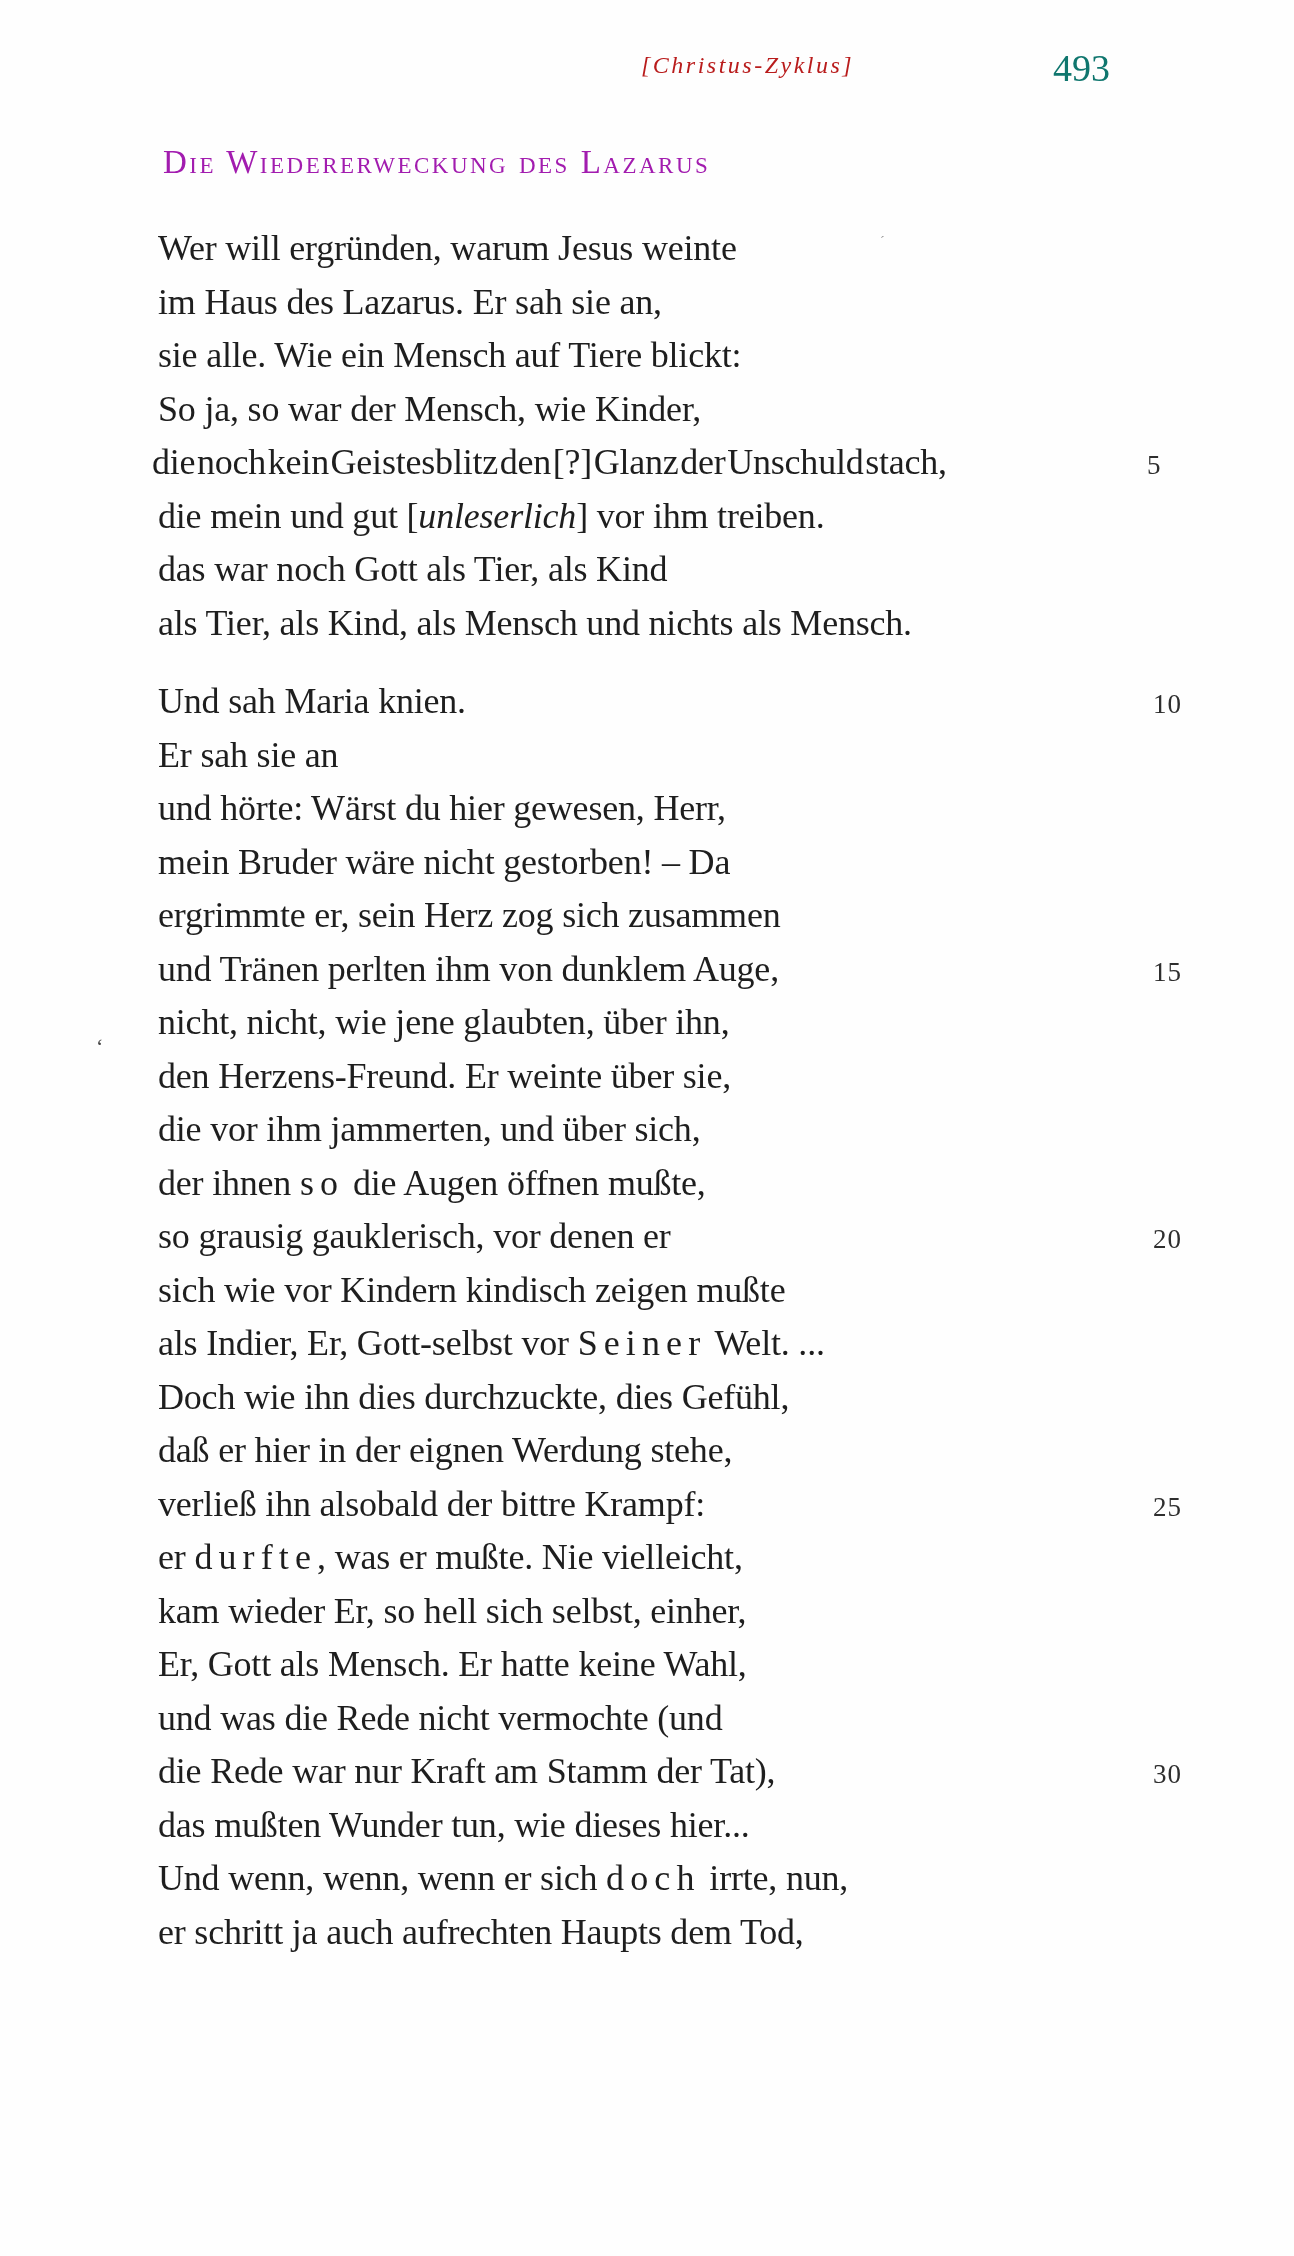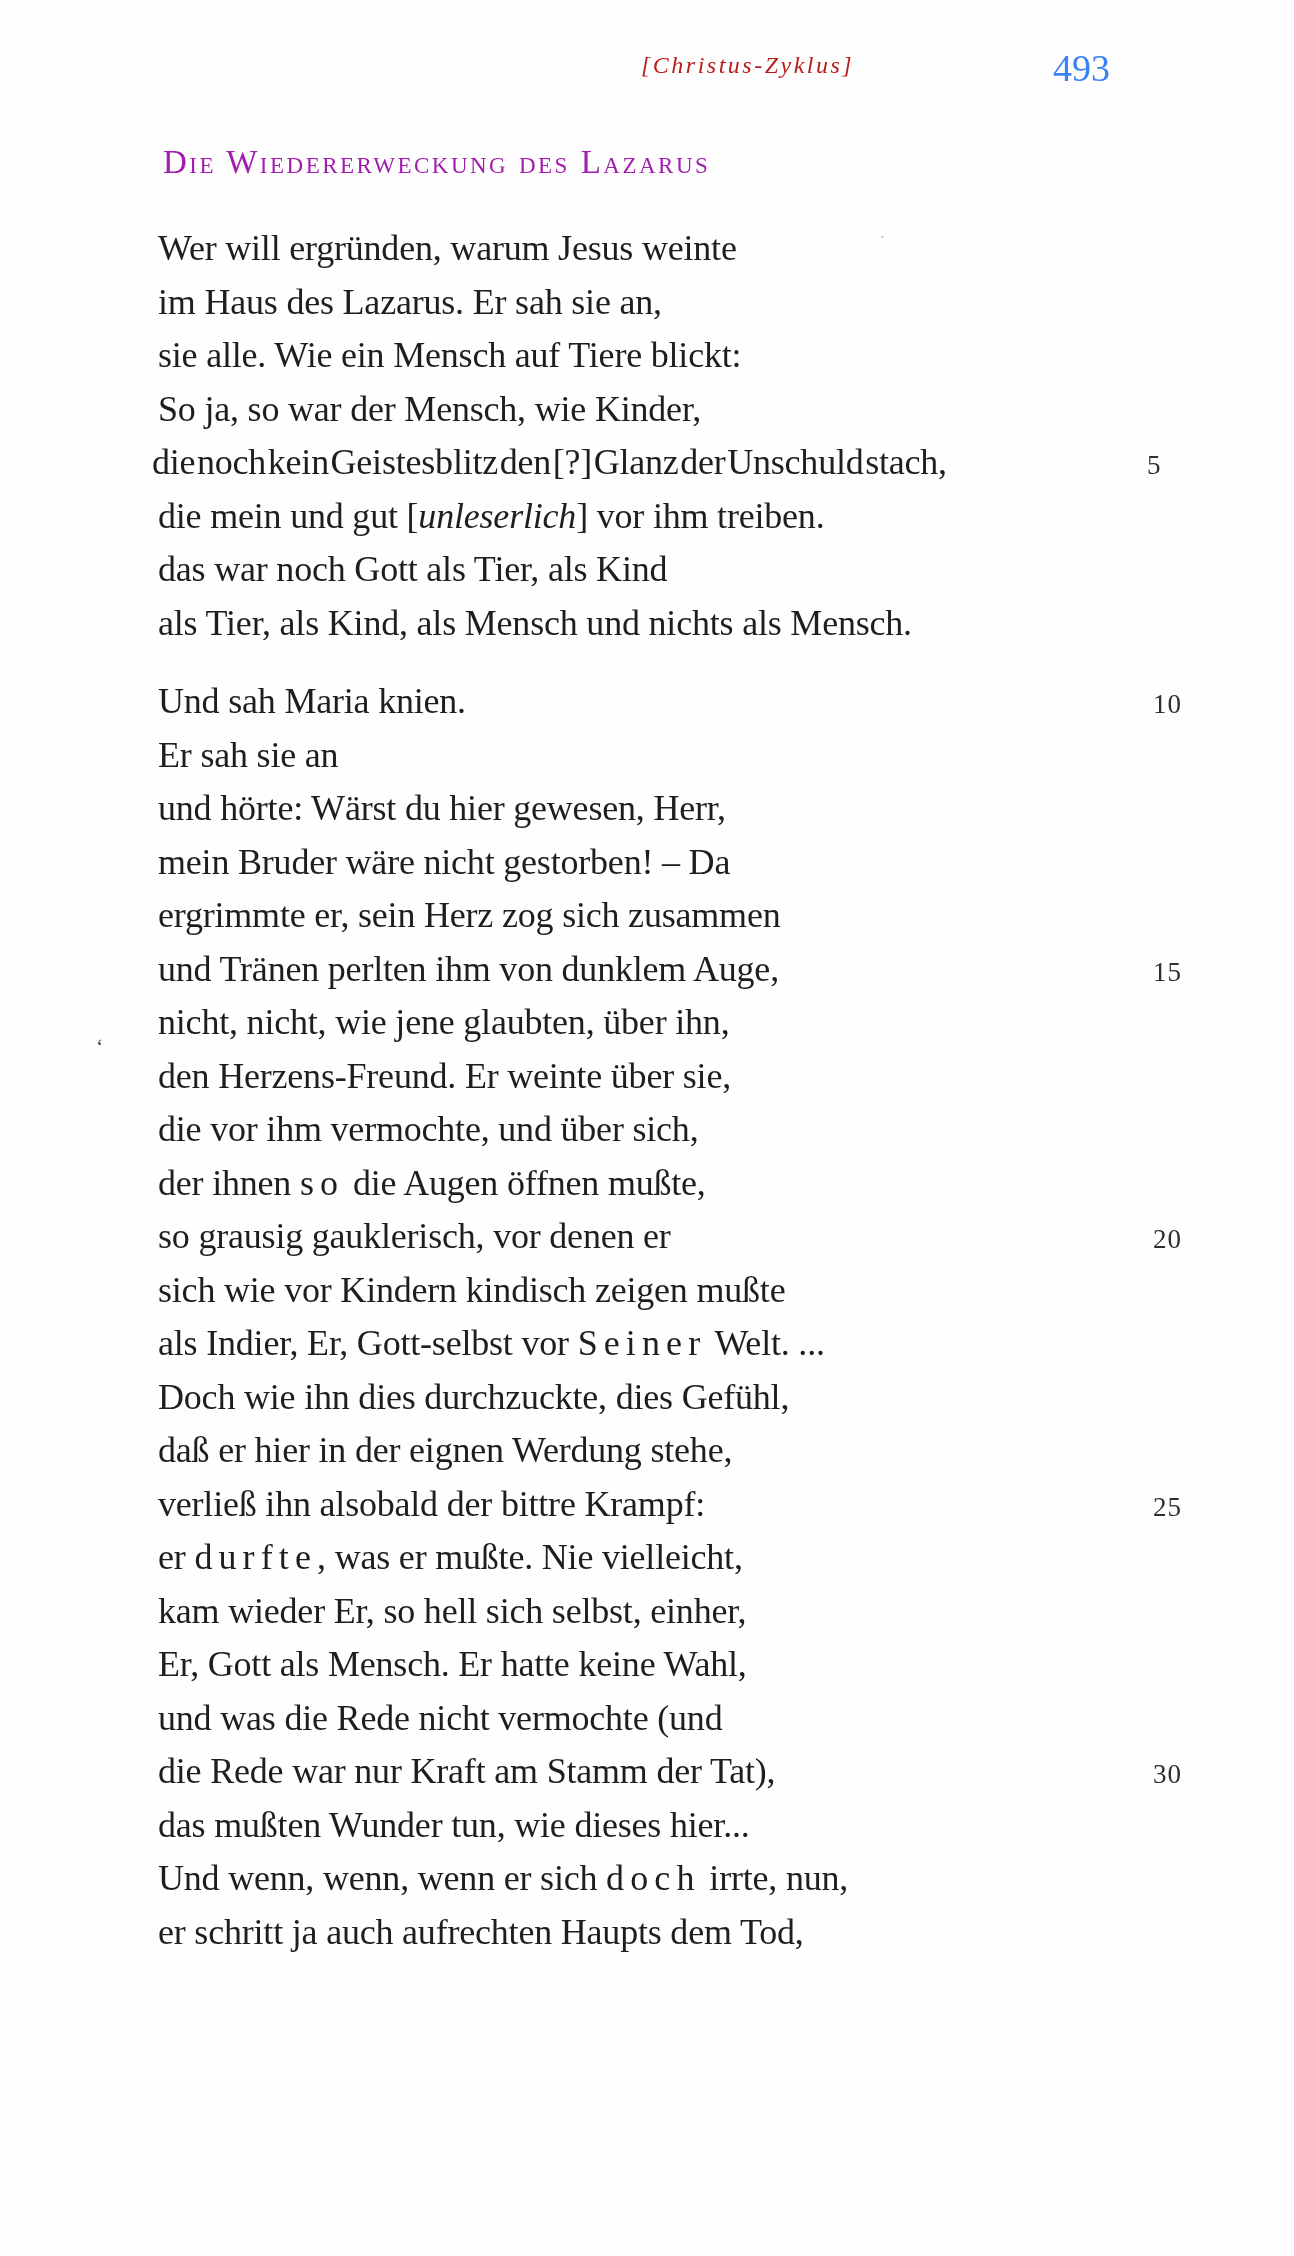--- a/index.html
+++ b/index.html
@@ -20,21 +20,21 @@
     font-size: 24px;
     letter-spacing: 2.5px;
     color: #b91c1c;
     white-space: nowrap;
   }
   .page-number {
     position: absolute;
     left: 1053px;
     top: 46px;
     font-size: 38px;
-    color: #3b82f6;
+    color: #0f766e;
     font-feature-settings: "onum" 1;
   }
   .poem-title {
     position: absolute;
     left: 163px;
     top: 144px;
     font-variant: small-caps;
     font-size: 33px;
     letter-spacing: 2.5px;
     color: #a21caf;
@@ -102,21 +102,21 @@
     <div class="line"><span>das war noch Gott als Tier, als Kind</span></div>
     <div class="line"><span>als Tier, als Kind, als Mensch und nichts als Mensch.</span></div>
     <div class="line gap"><span>Und sah Maria knien.</span><span class="lnum">10</span></div>
     <div class="line"><span>Er sah sie an</span></div>
     <div class="line"><span>und hörte: Wärst du hier gewesen, Herr,</span></div>
     <div class="line"><span>mein Bruder wäre nicht gestorben! – Da</span></div>
     <div class="line"><span>ergrimmte er, sein Herz zog sich zusammen</span></div>
     <div class="line"><span>und Tränen perlten ihm von dunklem Auge,</span><span class="lnum">15</span></div>
     <div class="line"><span>nicht, nicht, wie jene glaubten, über ihn,</span></div>
     <div class="line"><span>den Herzens-Freund. Er weinte über sie,</span></div>
-    <div class="line"><span>die vor ihm vermochte, und über sich,</span></div>
+    <div class="line"><span>die vor ihm jammerten, und über sich,</span></div>
     <div class="line"><span>der ihnen </span><span class="sp">so</span><span> die Augen öffnen mußte,</span></div>
     <div class="line"><span>so grausig gauklerisch, vor denen er</span><span class="lnum">20</span></div>
     <div class="line"><span>sich wie vor Kindern kindisch zeigen mußte</span></div>
     <div class="line"><span>als Indier, Er, Gott-selbst vor </span><span class="sp">Seiner</span><span> Welt. ...</span></div>
     <div class="line"><span>Doch wie ihn dies durchzuckte, dies Gefühl,</span></div>
     <div class="line"><span>daß er hier in der eignen Werdung stehe,</span></div>
     <div class="line"><span>verließ ihn alsobald der bittre Krampf:</span><span class="lnum">25</span></div>
     <div class="line"><span>er </span><span class="sp">durfte</span><span>, was er mußte. Nie vielleicht,</span></div>
     <div class="line"><span>kam wieder Er, so hell sich selbst, einher,</span></div>
     <div class="line"><span>Er, Gott als Mensch. Er hatte keine Wahl,</span></div>

